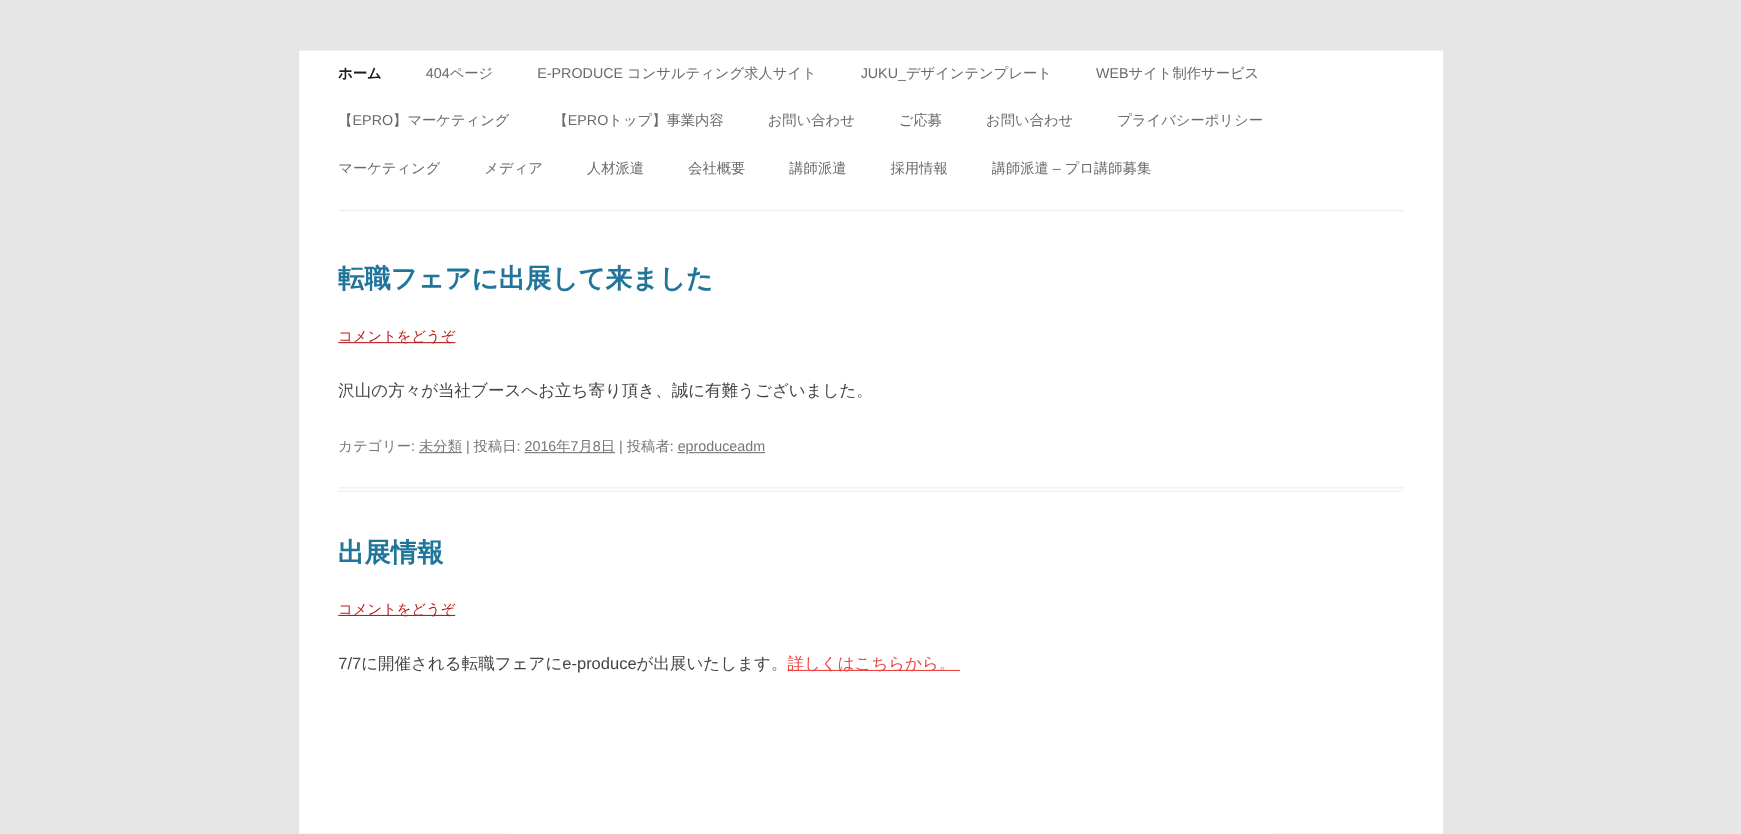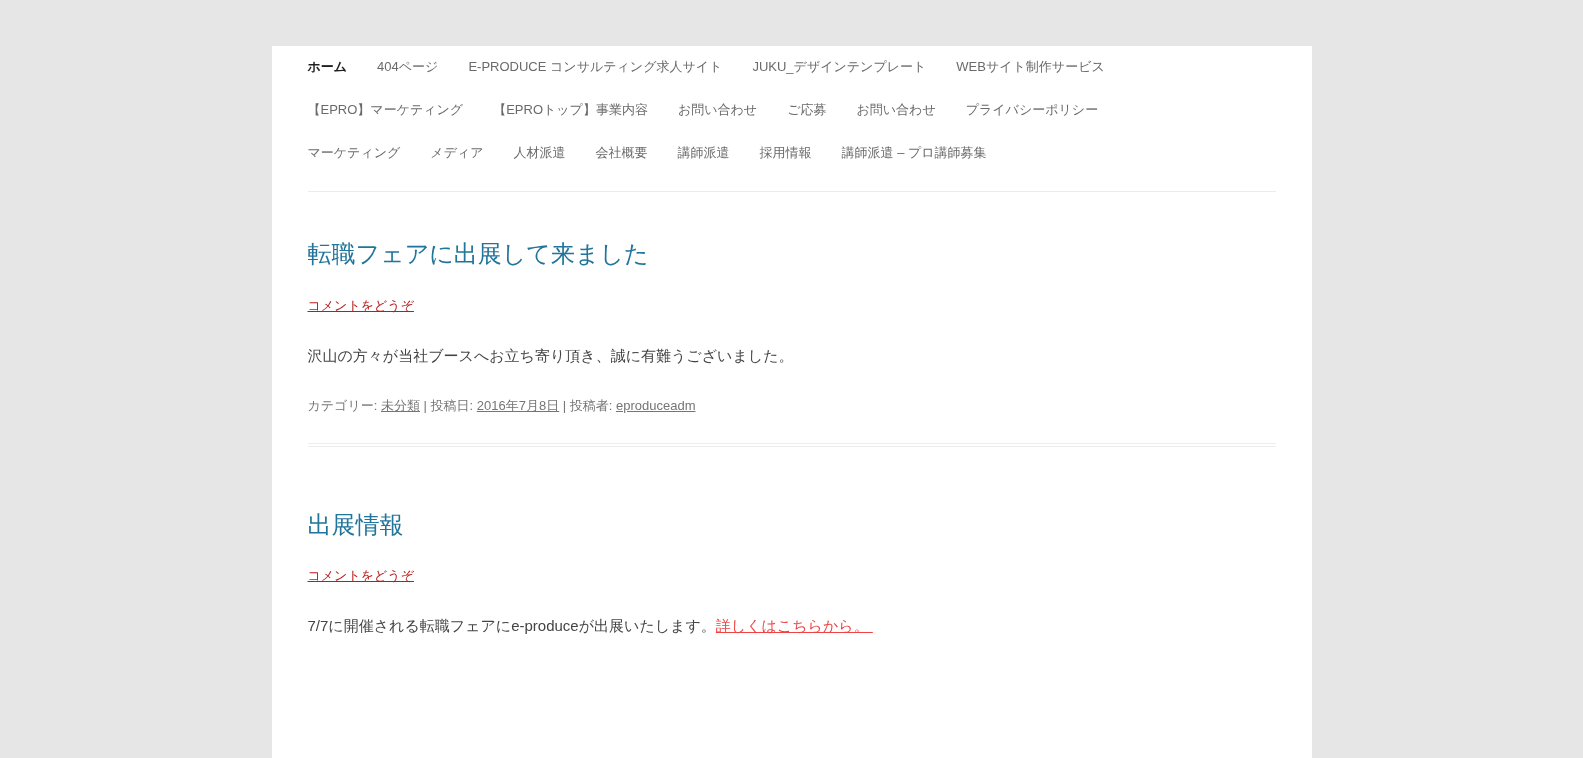--- a/index.html
+++ b/index.html
@@ -20,33 +20,33 @@
   .site-header { padding: 36px 0 28px; border-bottom: 1px solid #ebebeb; }
   .site-title {
     font-size: 26px; line-height: 1.2;
     font-weight: bold; color: #4a4a4a;
     text-decoration: none; display: inline-block;
     letter-spacing: 0.5px;
   }
   .site-tagline { margin-top: 9px; font-size: 13px; color: #757575; }
   
   .main-nav { padding: 13px 0 14px; border-bottom: 1px solid #ebebeb; }
-  .nav-row { display: flex; column-gap: 30px; margin-bottom: 27px; flex-wrap: nowrap; }
+  .nav-row { display: flex; column-gap: 40px; margin-bottom: 27px; flex-wrap: nowrap; }
   .nav-row:last-child { margin-bottom: 16px; }
   .nav-link {
     font-size: 13px; line-height: 16px; color: #6a6a6a;
     text-decoration: none; white-space: nowrap; cursor: pointer;
   }
   .nav-link.current { font-weight: bold; color: #1f1f1f; }
   
   .content { padding-bottom: 40px; }
   .post { margin-top: 48px; }
-  .post + .post { margin-top: 64px; }
+  .post + .post { margin-top: 42px; }
   .post-title {
-    font-size: 24px; line-height: 1.2; font-weight: normal;
+    font-size: 24px; line-height: 1.2; font-weight: bold;
   }
   .post-title a { color: #21759b; text-decoration: none; cursor: pointer; }
   .comments-link {
     display: inline-block; margin-top: 28px;
     font-size: 13px; color: #b91c1c;
     text-decoration: underline; cursor: pointer;
   }
   .post-body {
     margin-top: 30px; font-size: 15px; line-height: 1.45; color: #444444;
     white-space: pre-wrap;

